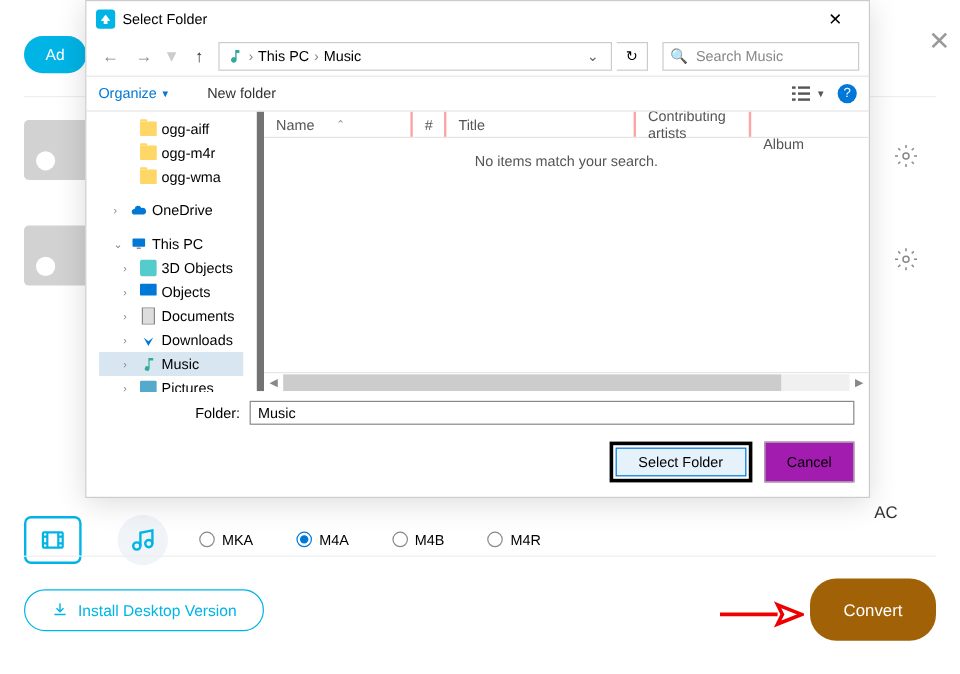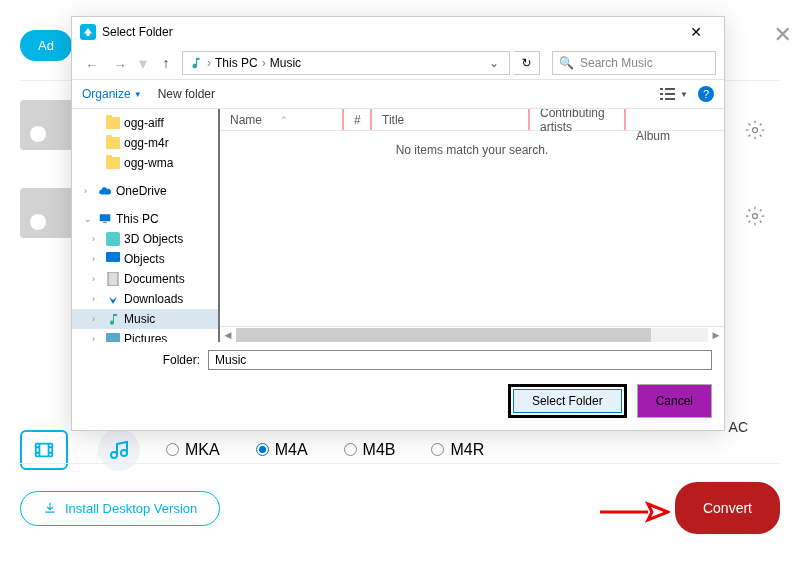--- a/index.html
+++ b/index.html
@@ -15,59 +15,59 @@
 .bg-item-2 { top: 178px; }
 .bg-thumb { width: 60px; height: 50px; background: #d2d2d2; border-radius: 4px; margin-right: 10px; position: relative; }
 .bg-thumb::after { content: ""; position: absolute; left: 10px; bottom: 8px; width: 16px; height: 16px; background: #fff; border-radius: 50%; }
 .bg-gear { position: absolute; right: 35px; top: 120px; color: #888; }
 .bg-gear-2 { position: absolute; right: 35px; top: 206px; color: #888; }
 
 .format-row { position: absolute; left: 20px; right: 20px; top: 422px; height: 55px; display: flex; align-items: center; }
 .format-icon-box { width: 48px; height: 40px; border: 2px solid #00b4e6; border-radius: 6px; margin-right: 30px; display: flex; align-items: center; justify-content: center; }
 .format-icon-box svg { width: 22px; height: 22px; }
 .audio-icon-circle { width: 42px; height: 42px; border-radius: 50%; background: #f0f4f8; display: flex; align-items: center; justify-content: center; margin-right: 26px; }
-.radio-group { display: flex; gap: 36px; font-size: 16px; }
+.radio-group { display: flex; gap: 36px; font-size: 12px; }
 .radio-item { display: flex; align-items: center; gap: 6px; cursor: pointer; }
 .radio-circle { width: 13px; height: 13px; border: 1.5px solid #888; border-radius: 50%; display: inline-flex; align-items: center; justify-content: center; }
 .radio-circle.checked { border-color: #0078d7; }
 .radio-circle.checked::after { content: ""; width: 7px; height: 7px; background: #0078d7; border-radius: 50%; }
 .flac-text { position: absolute; right: 52px; top: 419px; font-size: 14px; color: #333; }
 
 .footer-row { position: absolute; left: 20px; right: 20px; bottom: 28px; display: flex; align-items: center; justify-content: space-between; border-top: 1px solid #eee; padding-top: 18px; }
 .install-btn { border: 1.5px solid #00b4e6; color: #00b4e6; background: #fff; border-radius: 22px; padding: 9px 22px; font-size: 13px; display: flex; gap: 8px; cursor: pointer; }
-.convert-btn { background: #b91c1c; color: #fff; border: none; border-radius: 22px; padding: 18px 28px; font-size: 14px; cursor: pointer; }
+.convert-btn { background: #a16207; color: #fff; border: none; border-radius: 22px; padding: 18px 28px; font-size: 14px; cursor: pointer; }
 .red-arrow { position: absolute; right: 130px; bottom: 38px; }
 
 
-.dialog { position: absolute; left: 71px; top: 16px; width: 654px; height: 415px; background: #fff; border: 1px solid #ccc; box-shadow: 0 4px 24px rgba(0,0,0,0.15); display: flex; flex-direction: column; }
+.dialog { position: absolute; left: 71px; top: 0; width: 654px; height: 415px; background: #fff; border: 1px solid #ccc; box-shadow: 0 4px 24px rgba(0,0,0,0.15); display: flex; flex-direction: column; }
 .title-bar { height: 30px; display: flex; align-items: center; padding: 0 8px; }
 .title-bar-icon { width: 16px; height: 16px; background: #00b4e6; border-radius: 3px; margin-right: 6px; position: relative; }
 .title-bar-icon::after { content: ""; position: absolute; left: 4px; top: 4px; width: 8px; height: 8px; background: #fff; clip-path: polygon(50% 100%, 0 30%, 30% 30%, 30% 0, 70% 0, 70% 30%, 100% 30%); transform: rotate(180deg); }
 .title-text { font-size: 12px; flex: 1; }
 .close-x { width: 40px; text-align: center; font-size: 14px; cursor: pointer; }
 
 .nav-row { height: 32px; display: flex; align-items: center; padding: 0 8px; gap: 4px; }
 .nav-btn { width: 24px; height: 24px; display: flex; align-items: center; justify-content: center; color: #888; font-size: 14px; cursor: pointer; }
 .nav-btn.enabled { color: #333; }
 .sep { color: #ccc; margin: 0 3px; }
 .breadcrumb { flex: 1; height: 24px; border: 1px solid #ccc; display: flex; align-items: center; padding: 0 6px; font-size: 12px; gap: 4px; }
 .bc-icon { width: 14px; height: 14px; }
 .bc-drop { margin-left: auto; color: #666; padding: 0 4px; cursor: pointer; }
 .refresh-btn { width: 26px; height: 24px; border: 1px solid #ccc; border-left: none; display: flex; align-items: center; justify-content: center; font-size: 12px; cursor: pointer; }
 .search-box { width: 164px; height: 24px; border: 1px solid #ccc; margin-left: 8px; display: flex; align-items: center; padding: 0 6px; font-size: 12px; color: #888; gap: 6px; }
 
 .toolbar-row { height: 30px; border-top: 1px solid #e5e5e5; border-bottom: 1px solid #e5e5e5; display: flex; align-items: center; padding: 0 10px; font-size: 12px; }
 .organize { color: #0078d7; display: flex; align-items: center; gap: 3px; cursor: pointer; }
-.new-folder { margin-left: 16px; color: #333; cursor: pointer; }
+.new-folder { margin-left: 31px; color: #333; cursor: pointer; }
 .tb-right { margin-left: auto; display: flex; align-items: center; gap: 10px; }
 .view-btn { display: flex; align-items: center; gap: 2px; cursor: pointer; color: #555; }
 .help-btn { width: 16px; height: 16px; background: #0078d7; color: #fff; border-radius: 50%; font-size: 11px; display: flex; align-items: center; justify-content: center; cursor: pointer; }
 
 .main-area { flex: 1; display: flex; overflow: hidden; }
-.tree { width: 148px; border-right: 2px solid #737373; overflow-y: auto; font-size: 12px; padding: 4px 0; }
+.tree { width: 148px; border-right: 6px solid #737373; overflow-y: auto; font-size: 12px; padding: 4px 11px; }
 .tree-item { display: flex; align-items: center; height: 20px; padding-left: 12px; gap: 4px; cursor: pointer; white-space: nowrap; }
 .tree-item.indent-1 { padding-left: 20px; }
 .tree-item.indent-2 { padding-left: 20px; }
 .tree-item.selected { background: #d8e6f2; }
 .expander { width: 10px; color: #888; font-size: 9px; }
 .folder-icon { width: 14px; height: 12px; background: #ffd766; border-radius: 1px; position: relative; }
 .folder-icon::before { content: ""; position: absolute; top: -2px; left: 0; width: 6px; height: 2px; background: #ffd766; border-radius: 1px 1px 0 0; }
 
 .file-list { flex: 1; display: flex; flex-direction: column; font-size: 12px; }
 .headers { height: 22px; display: flex; align-items: center; border-bottom: 1px solid #e5e5e5; color: #555; }

